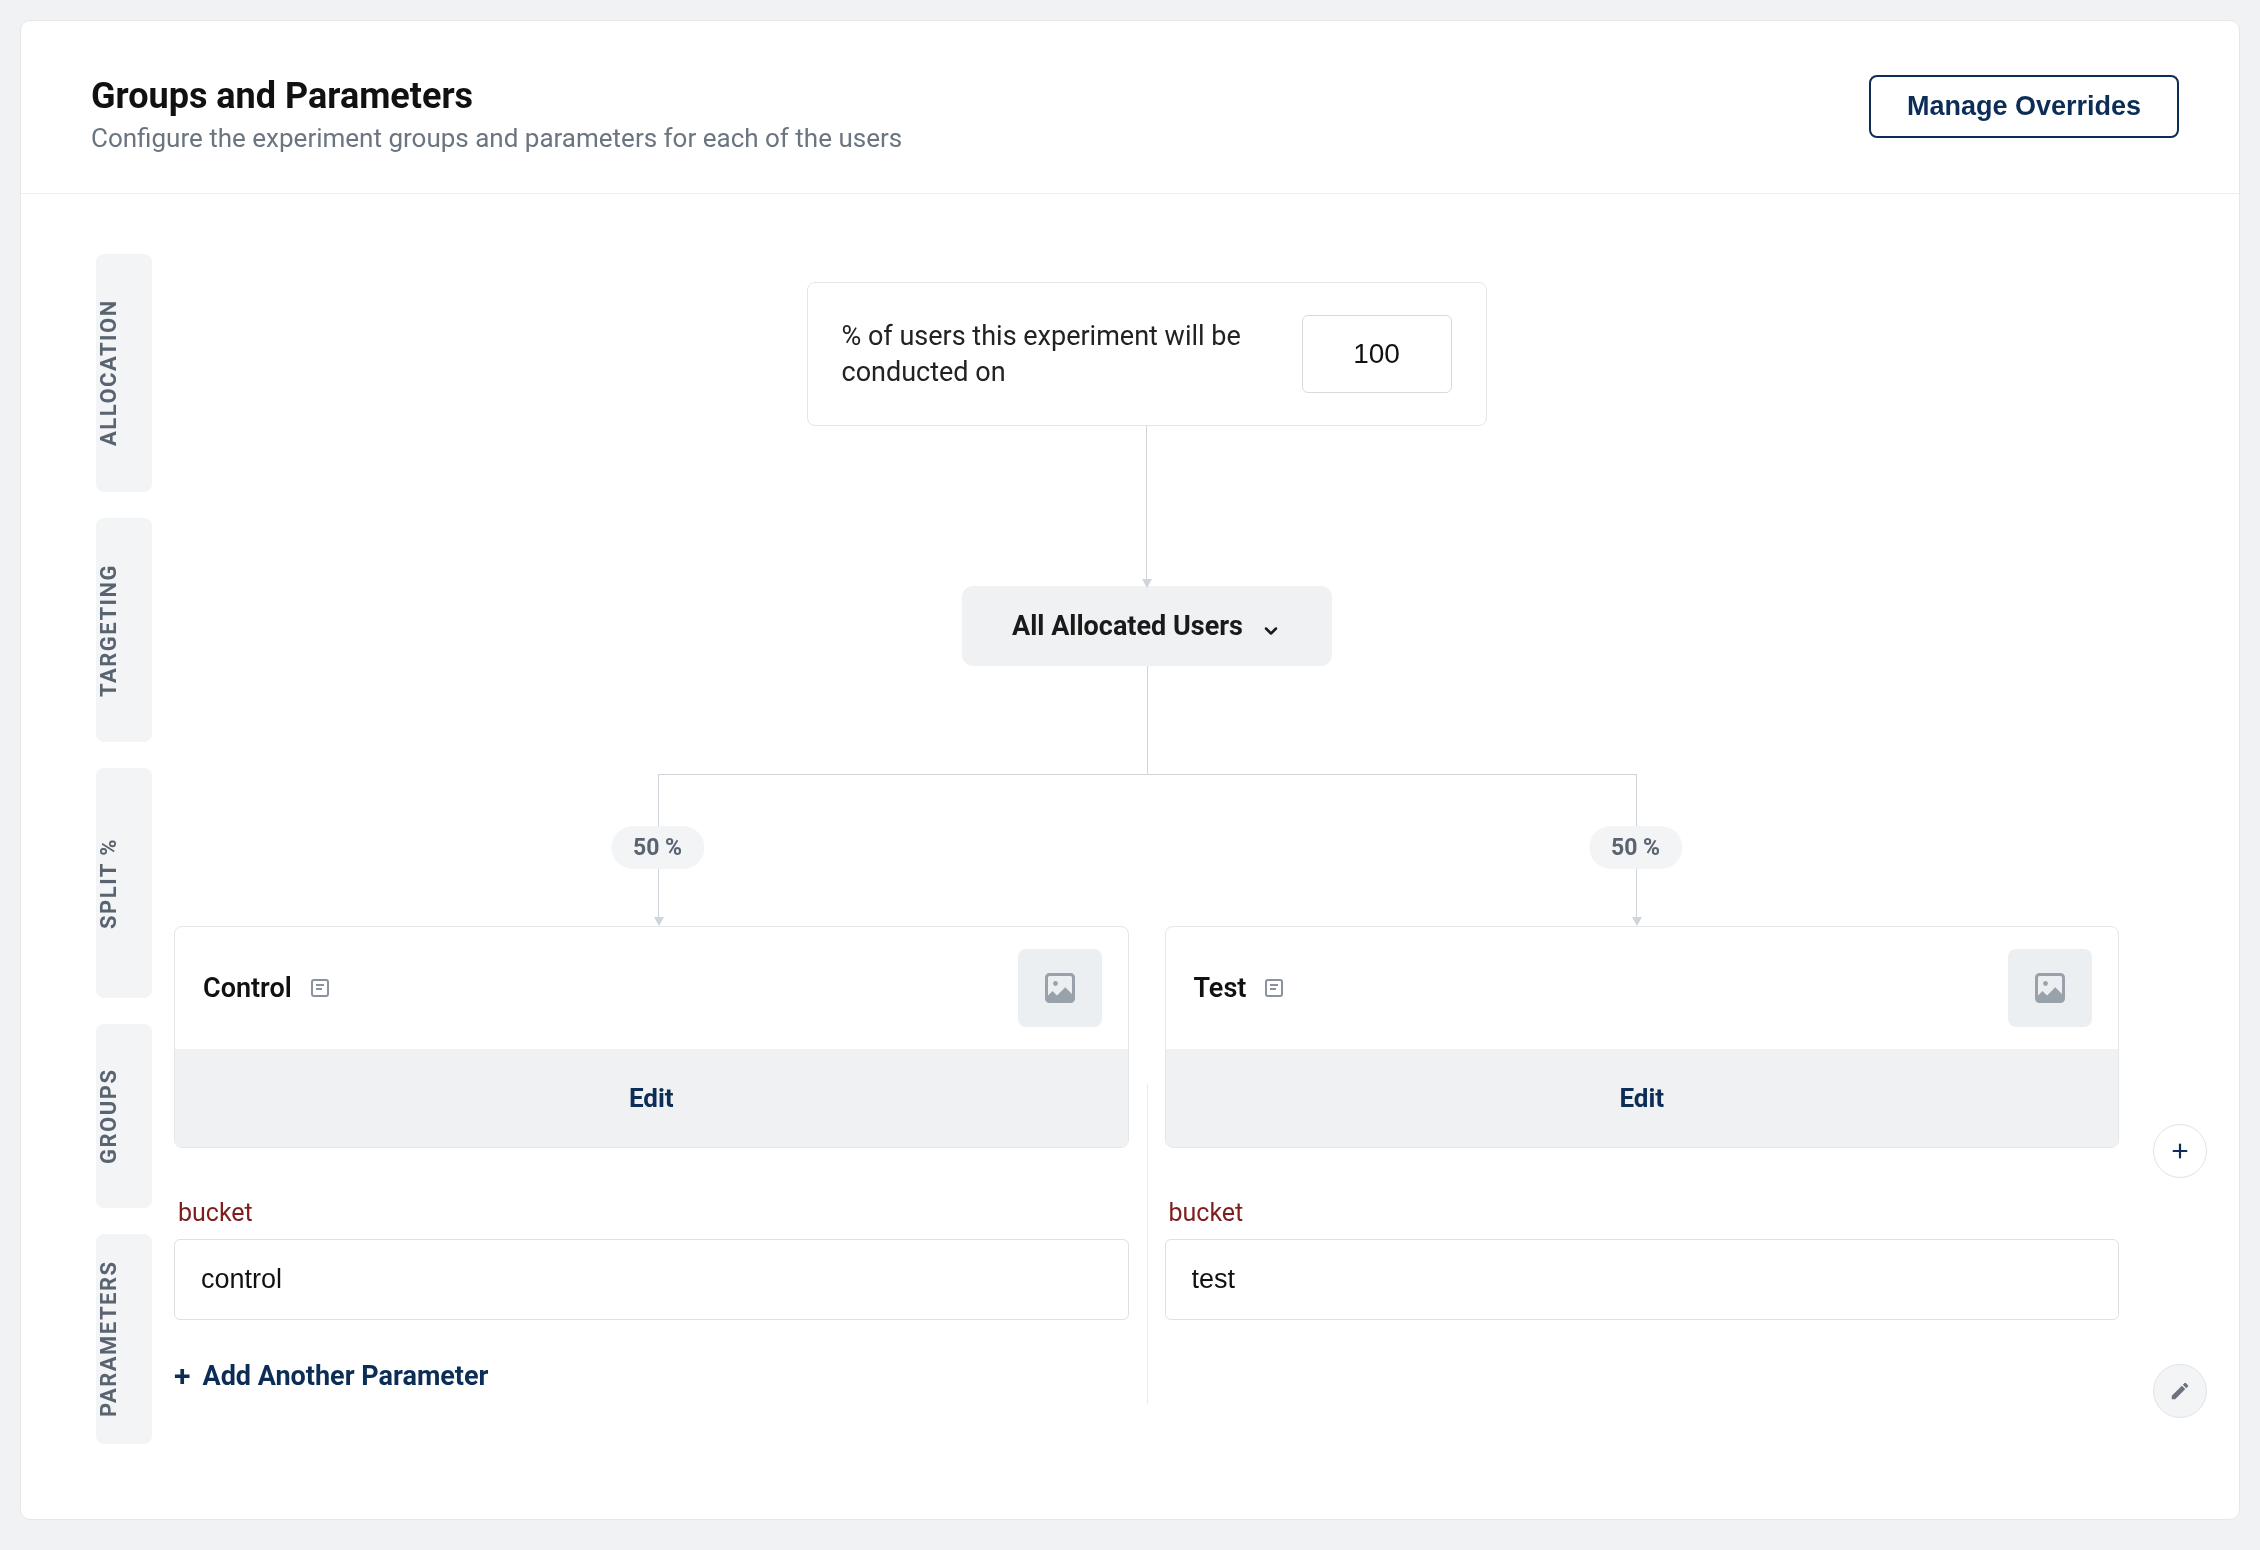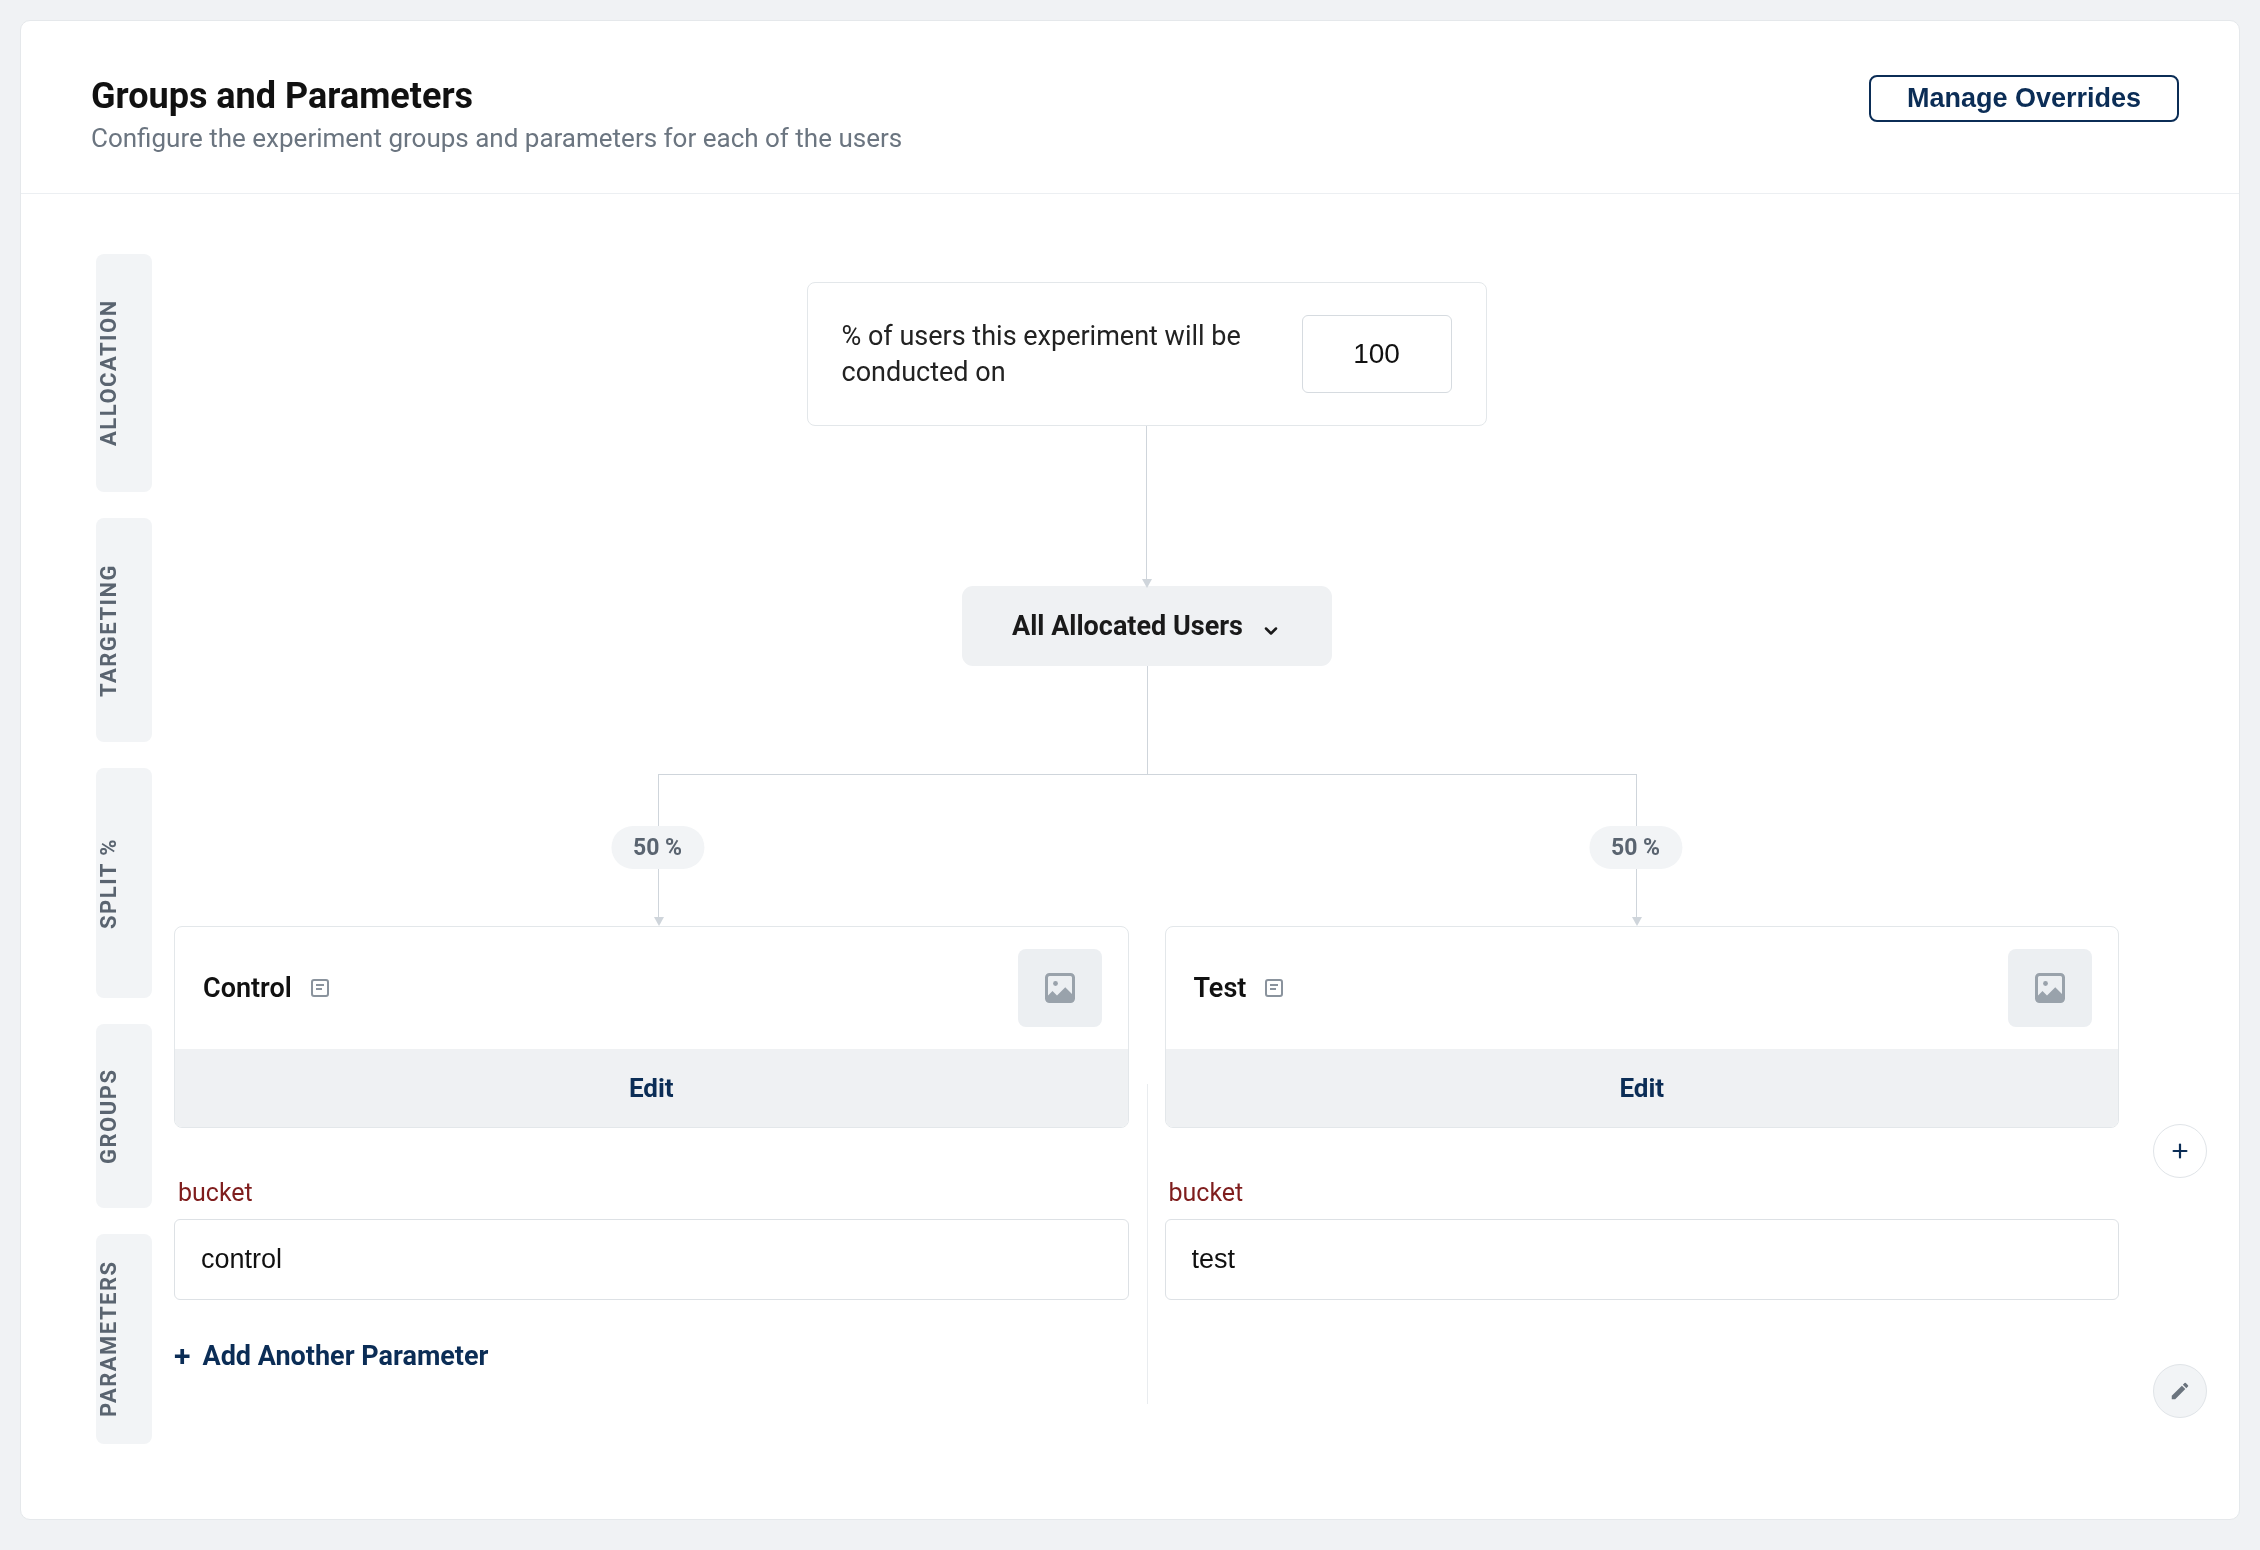--- a/index.html
+++ b/index.html
@@ -37,21 +37,21 @@
     font-size: 26px;
     color: #6b7580;
     font-weight: 400;
   }
   .btn-outline {
     border: 2px solid #0b2d56;
     background: #fff;
     color: #0b2d56;
     font-weight: 700;
     font-size: 27px;
-    padding: 6px 36px;
+    padding: 14px 36px;
     border-radius: 8px;
     cursor: pointer;
   }
 
   
   .body {
     display: flex;
     padding: 60px 40px 50px 75px;
     gap: 22px;
   }
@@ -245,21 +245,21 @@
     align-items: center;
     justify-content: center;
   }
   .thumb-box svg { width: 36px; height: 36px; }
   .group-edit-bar {
     background: #eff1f3;
     text-align: center;
     font-size: 26px;
     font-weight: 700;
     color: #0b2d56;
-    padding: 24px 0;
+    padding: 34px 0;
     cursor: pointer;
   }
 
   
   .param-label {
     font-size: 25px;
     color: #7f1d1d;
     margin: 50px 0 12px 4px;
   }
   .param-input {

